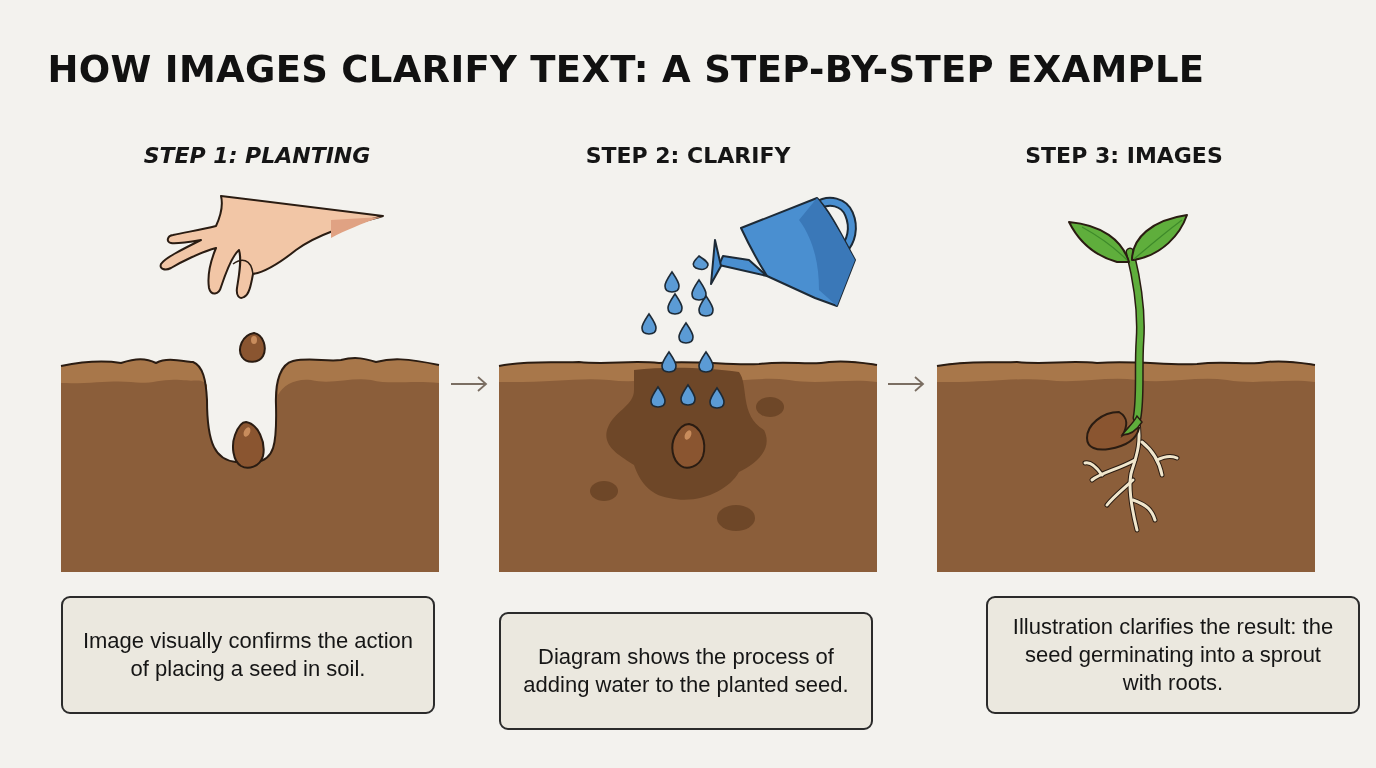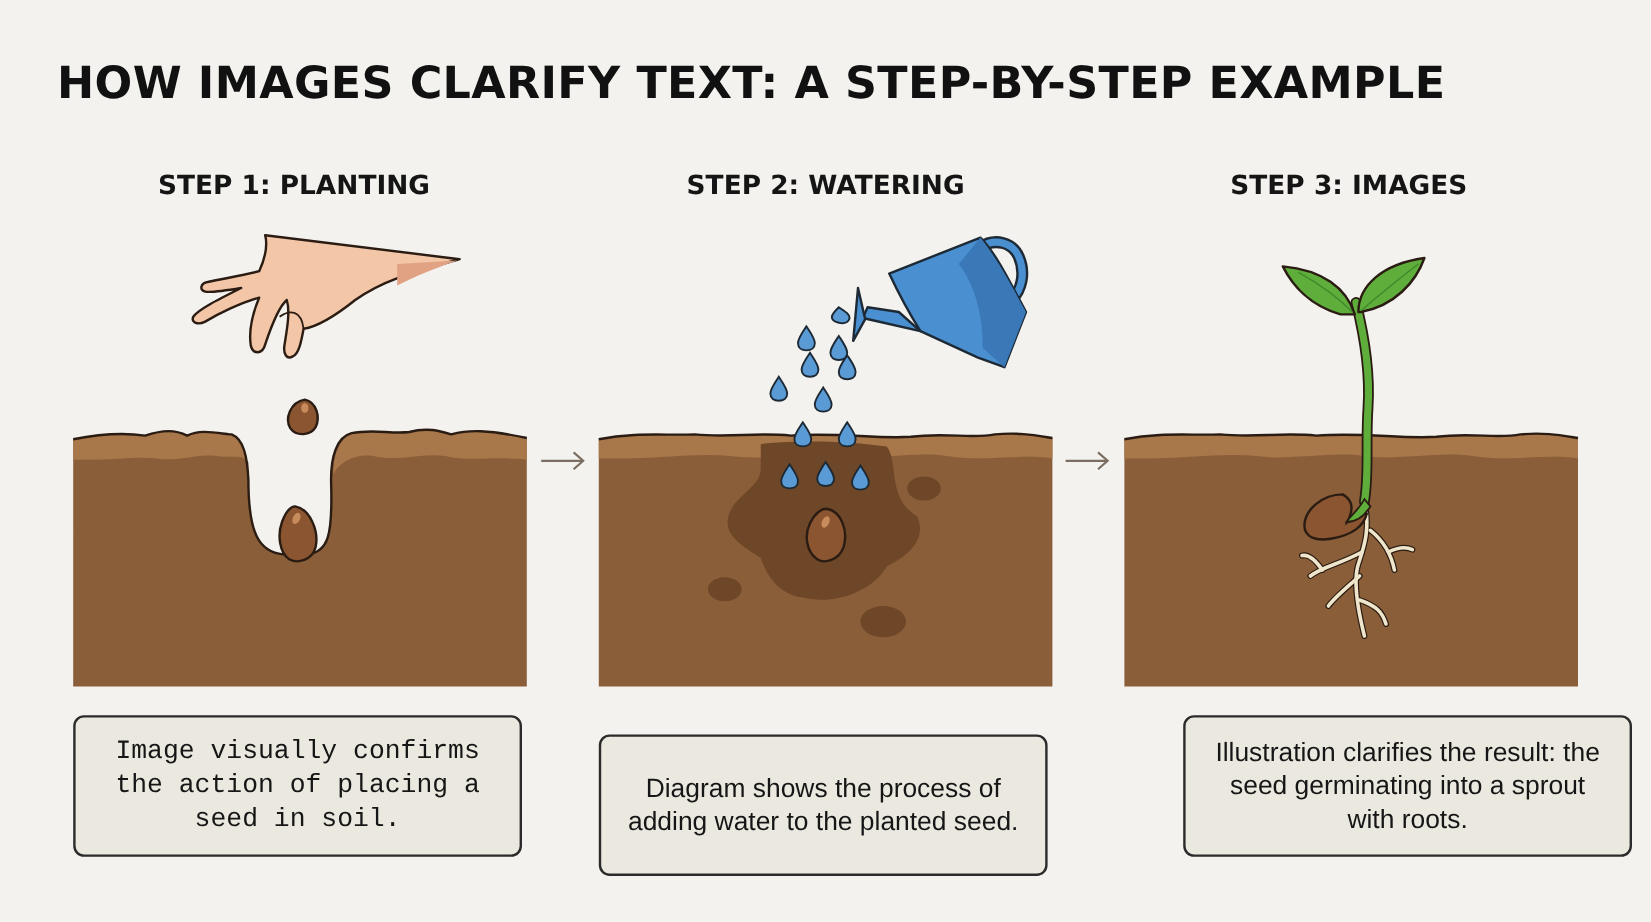--- a/index.html
+++ b/index.html
@@ -25,21 +25,21 @@
     border:2px solid #2b2b2b; border-radius:9px; background:#ebe8df;
     display:flex; align-items:center; justify-content:center; text-align:center;
     font-size:22px; line-height:28px; padding:0 18px; color:#161616;
   }
 </style>
 </head>
 <body>
 
 <div class="title">HOW IMAGES CLARIFY TEXT: A STEP-BY-STEP EXAMPLE</div>
 
-<div class="step-label" style="left:56px;">STEP 1: PLANTING</div>
+<div class="step-label" style="left:68px;font-style:italic;">STEP 1: PLANTING</div>
 <div class="panel" style="left:61px;">
   <svg width="378" height="392" viewBox="0 0 378 392">
 
     <g>
       <path d="M0,186 C20,182 40,180 60,183 C75,178 85,178 95,183 C105,178 115,180 130,182 L132,182
                C142,186 145,200 146,220 C146,265 155,280 175,282 L195,282 C213,280 216,265 215,225
                C214,200 220,184 232,181 C250,177 265,182 280,180 C295,176 305,179 315,182 C330,178 345,178 378,185
                L378,392 L0,392 Z" fill="#8b5e3a"></path>
       <path d="M0,186 C20,182 40,180 60,183 C75,178 85,178 95,183 C105,178 115,180 130,182 L132,182
                C142,186 145,200 146,220 L146,205 C140,198 135,202 120,200 C100,198 90,205 70,202 C50,200 30,204 0,203 Z" fill="#a8774a"></path>
@@ -69,21 +69,21 @@
       <path d="M270,40 L320,37 C300,44 285,50 270,58 Z" fill="#e0a283"></path>
     </g>
   </svg>
 </div>
 
 <svg class="arrow" style="left:449px;" viewBox="0 0 40 24">
   <line x1="2" y1="12" x2="36" y2="12" stroke="#7a6e62" stroke-width="1.8"></line>
   <polyline points="29,5 37,12 29,19" fill="none" stroke="#7a6e62" stroke-width="1.8"></polyline>
 </svg>
 
-<div class="step-label" style="left:499px;">STEP 2: WATERING</div>
+<div class="step-label" style="left:499px;">STEP 2: CLARIFY</div>
 <div class="panel" style="left:499px;">
   <svg width="378" height="392" viewBox="0 0 378 392">
     <g>
       <path d="M0,186 C30,180 55,183 80,182 C110,185 130,180 160,183 C200,180 230,186 260,184 C290,180 310,186 330,182 C350,180 365,183 378,185 L378,392 L0,392 Z" fill="#8b5e3a"></path>
       <path d="M0,186 C30,180 55,183 80,182 C110,185 130,180 160,183 C200,180 230,186 260,184 C290,180 310,186 330,182 C350,180 365,183 378,185 L378,202 C350,198 320,205 290,200 C260,196 230,204 200,200 C170,196 140,204 110,200 C80,197 50,203 0,202 Z" fill="#a8774a"></path>
 
       <path d="M135,190 C170,186 210,188 240,192 C250,205 240,235 265,250 C275,270 255,285 240,292 C230,310 200,325 170,318
                C150,315 140,300 135,285 C120,275 100,265 110,245 C118,230 135,225 135,210 Z" fill="#6e4728"></path>
       <ellipse cx="271" cy="227" rx="14" ry="10" fill="#6e4728"></ellipse>
       <ellipse cx="105" cy="311" rx="14" ry="10" fill="#6e4728"></ellipse>
@@ -166,15 +166,15 @@
 
     <g stroke="#2a1c12" stroke-width="2" stroke-linejoin="round">
       <path d="M192,82 C185,60 165,45 132,42 C140,58 155,75 180,82 Z" fill="#5fae3c"></path>
       <path d="M195,80 C195,58 215,40 250,35 C243,55 225,75 197,80 Z" fill="#5fae3c"></path>
       <path d="M145,47 C165,58 178,68 190,80" fill="none" stroke="#3e8a2a" stroke-width="1.2"></path>
       <path d="M245,40 C225,55 210,68 197,79" fill="none" stroke="#3e8a2a" stroke-width="1.2"></path>
     </g>
   </svg>
 </div>
 
-<div class="caption" style="left:61px;font-family:Liberation Mono, monospace;">Image visually confirms the action of placing a seed in soil.</div>
+<div class="caption" style="left:61px;">Image visually confirms the action of placing a seed in soil.</div>
 <div class="caption" style="left:499px;margin-top:16px;">Diagram shows the process of adding water to the planted seed.</div>
 <div class="caption" style="left:986px;">Illustration clarifies the result: the seed germinating into a sprout with roots.</div>
 
 </body></html>

